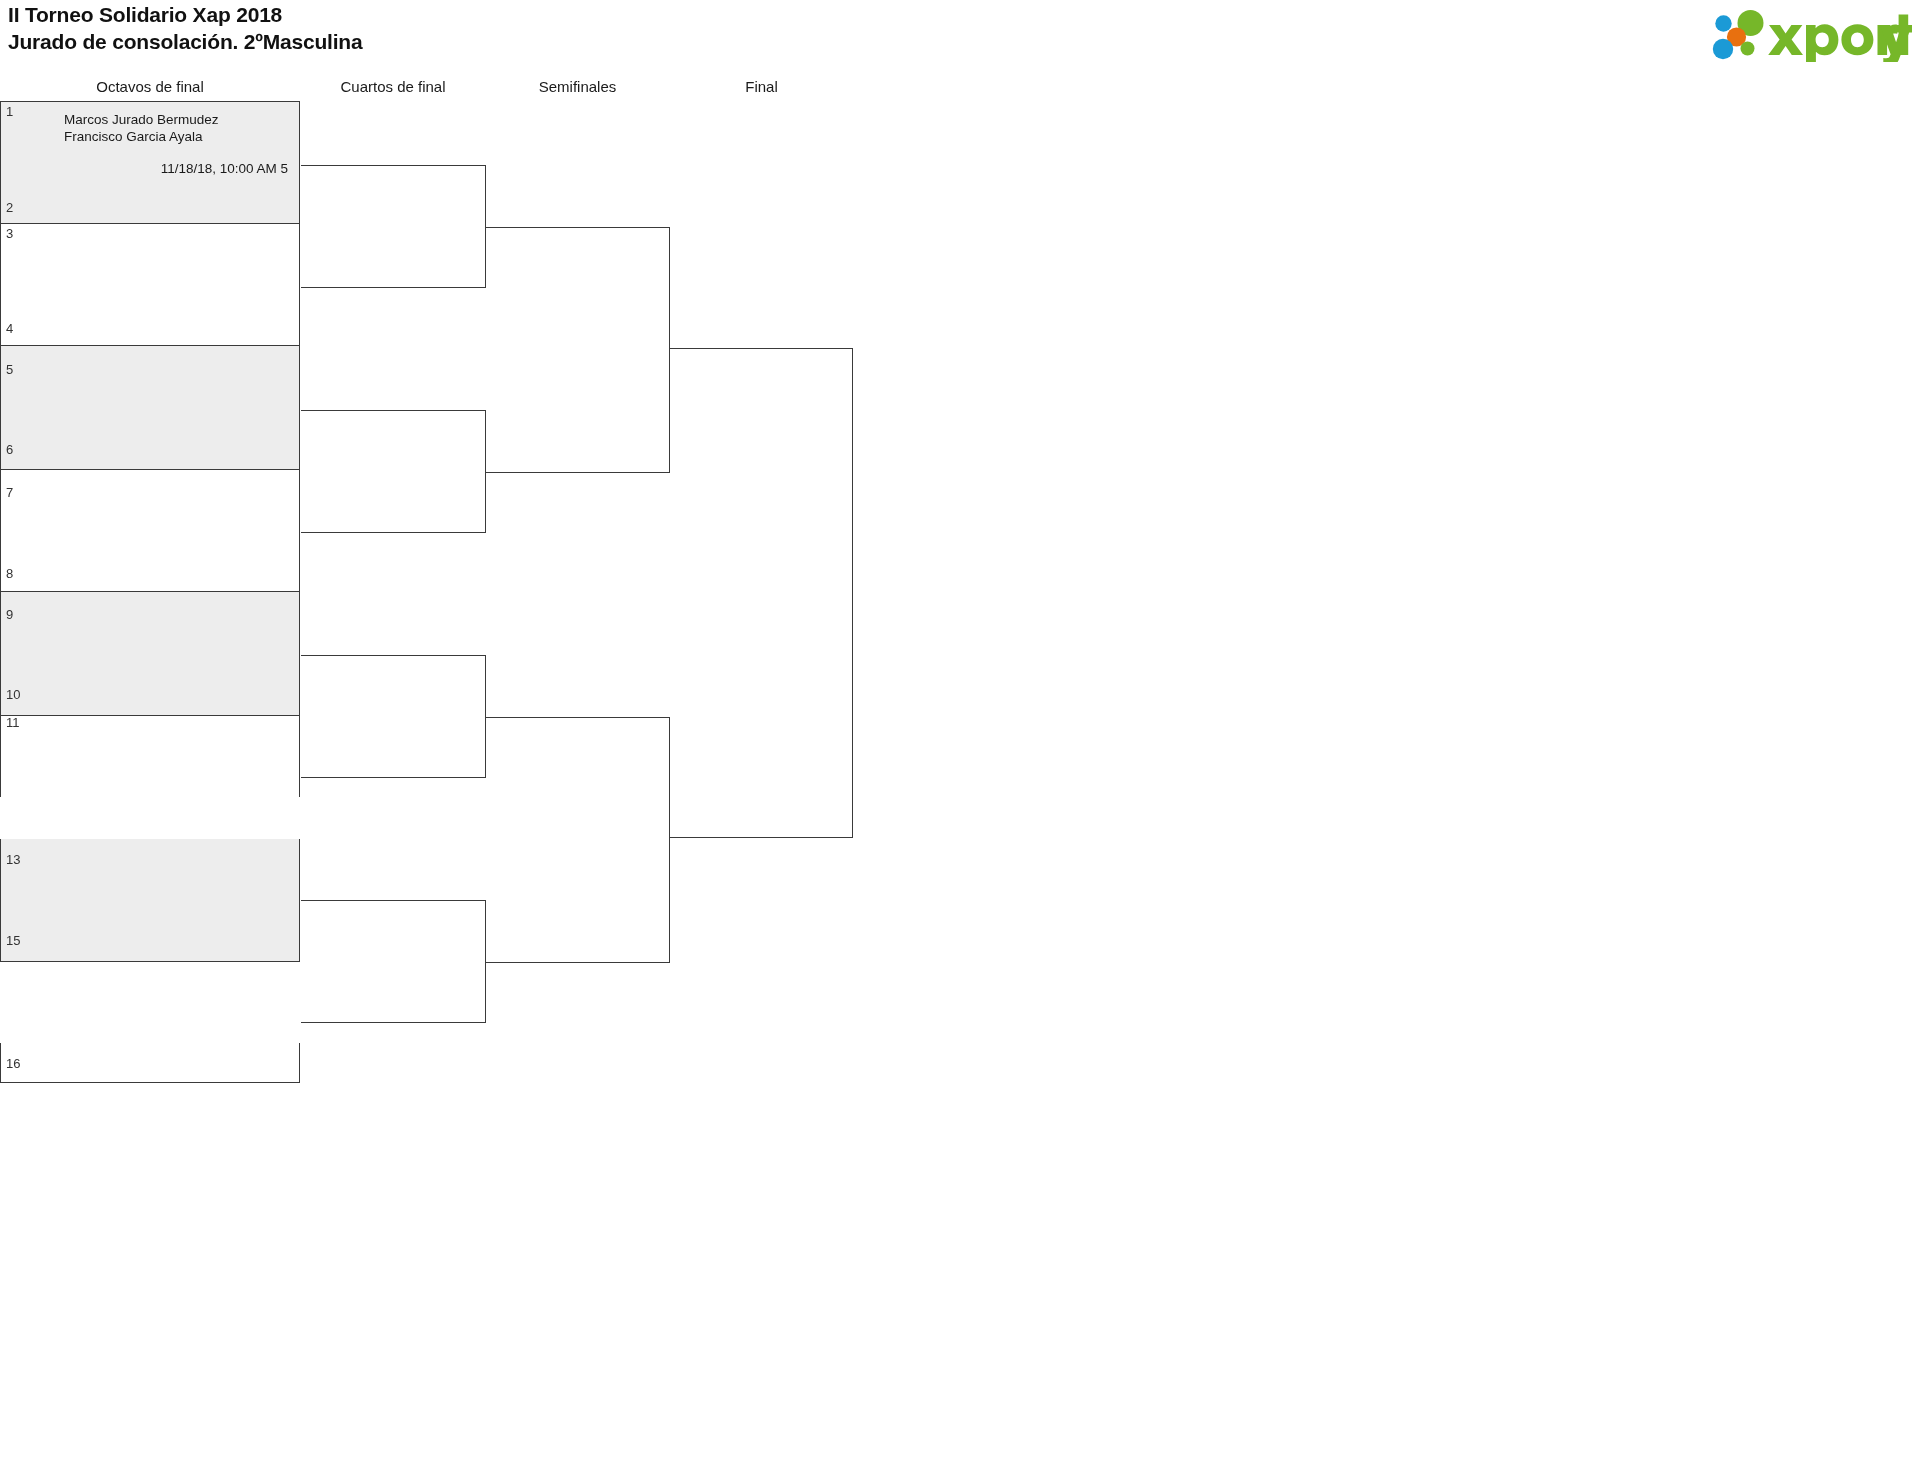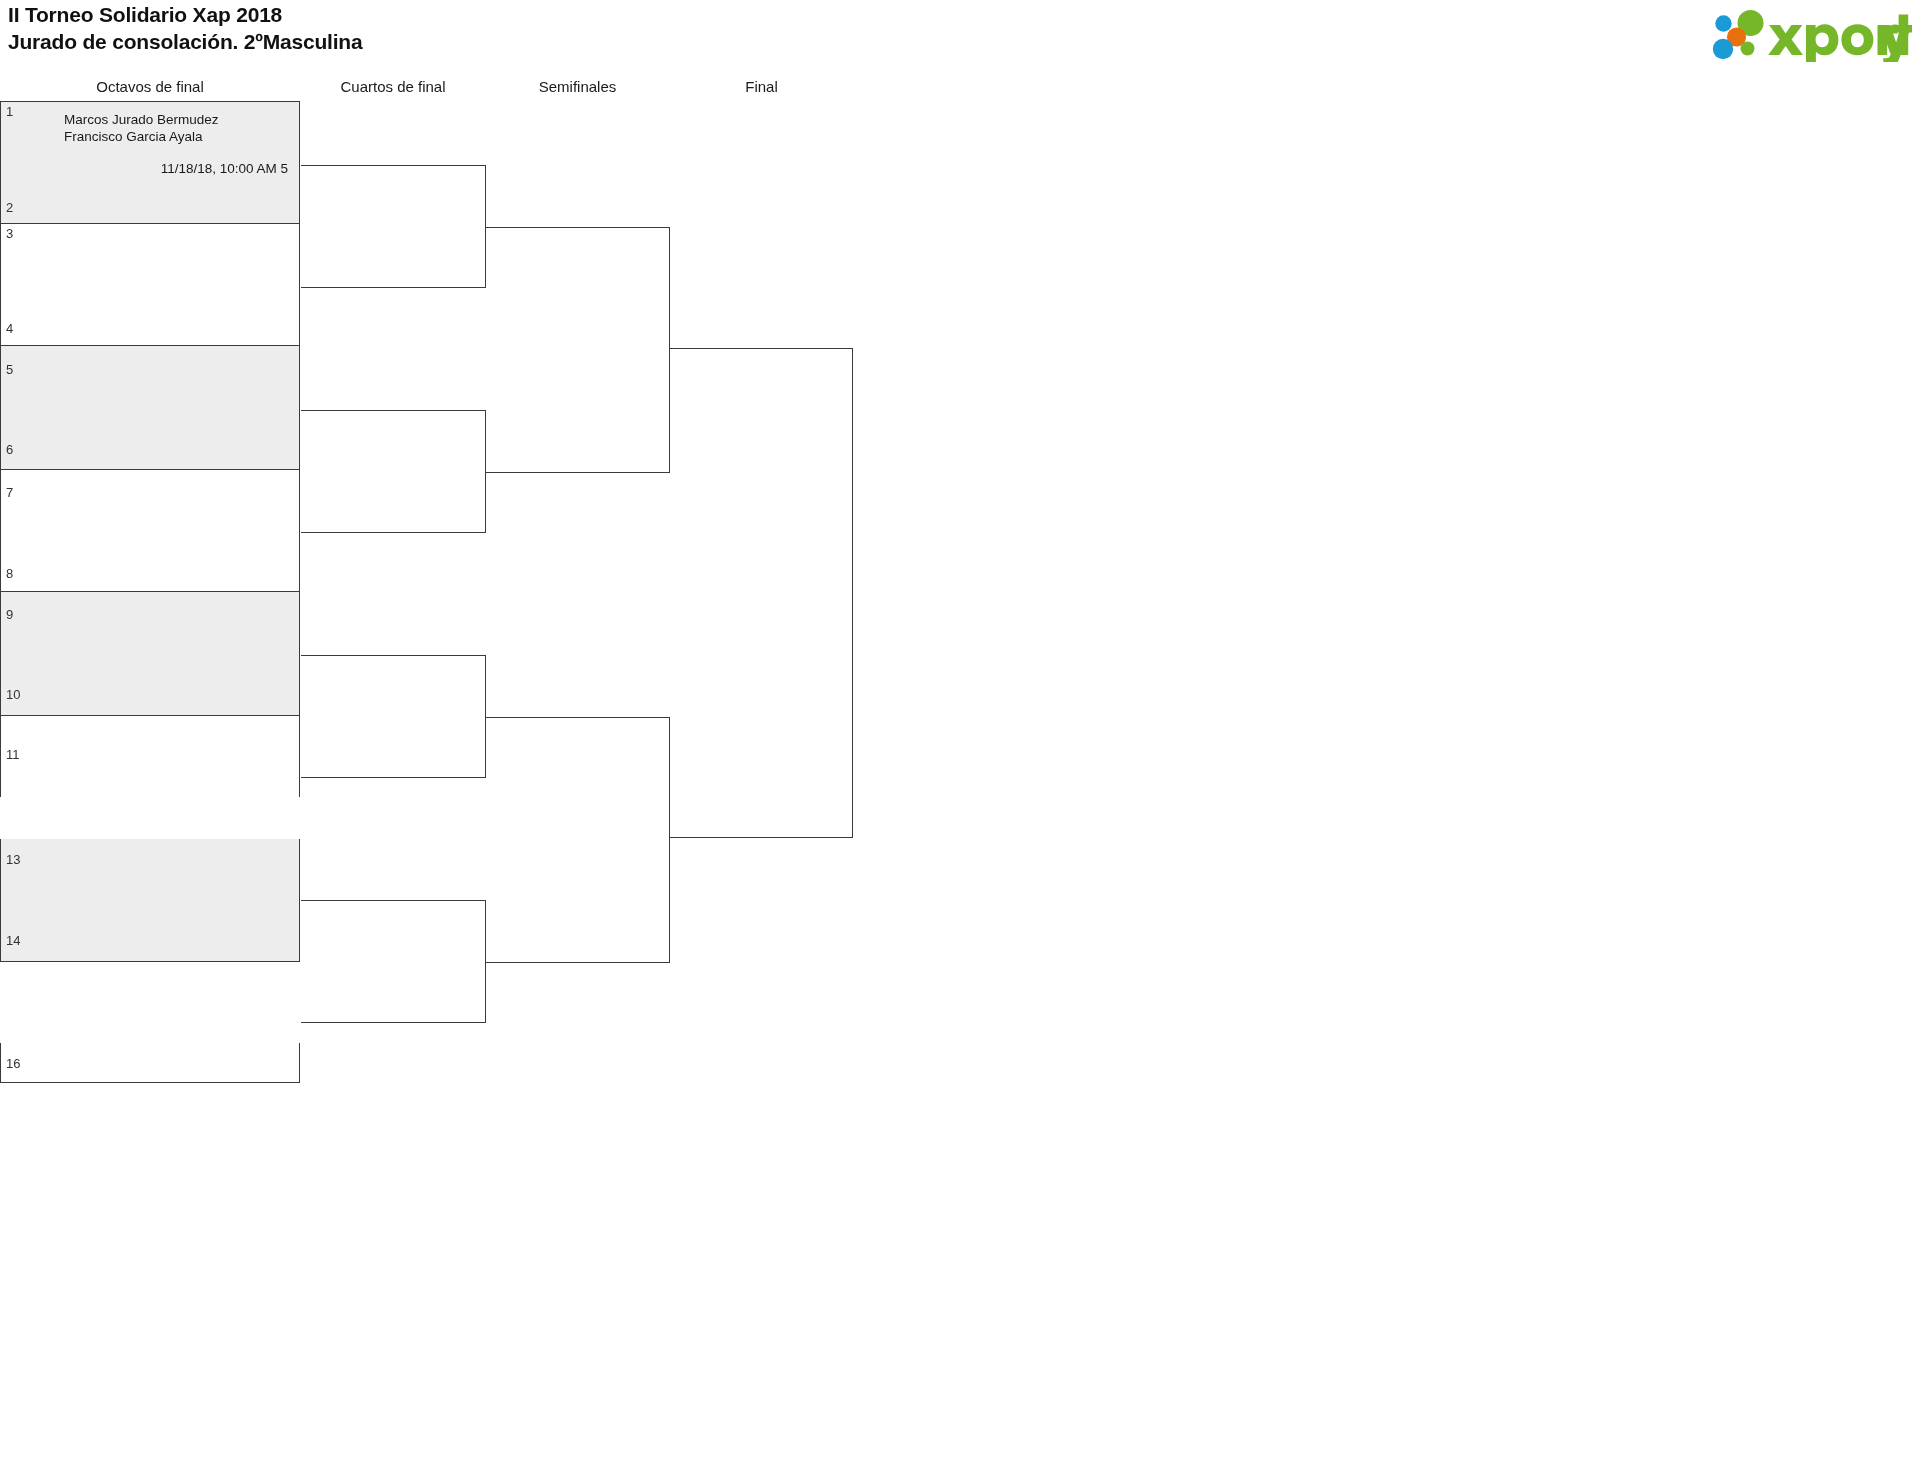--- a/index.html
+++ b/index.html
@@ -170,28 +170,28 @@
   </div>
 
   <div class="seed shaded" style="top:592px;height:81px;">
     <span class="seed-num" style="top:16px;">9</span>
   </div>
   <div class="seed shaded botline" style="top:673px;height:43px;">
     <span class="seed-num" style="top:15px;">10</span>
   </div>
 
   <div class="seed plain" style="top:716px;height:81px;">
-    <span class="seed-num" style="top:32px;">11</span>
+    <span class="seed-num" style="top:0;">11</span>
   </div>
 
   <div class="seed shaded" style="top:839px;height:81px;">
     <span class="seed-num" style="top:14px;">13</span>
   </div>
   <div class="seed shaded botline" style="top:920px;height:42px;">
-    <span class="seed-num" style="top:14px;">14</span>
+    <span class="seed-num" style="top:14px;">15</span>
   </div>
 
   <div class="seed plain botline" style="top:1043px;height:40px;">
     <span class="seed-num" style="top:14px;">16</span>
   </div>
 
   <div class="mbox noleft" style="left:301px;top:165px;width:185px;height:123px;"></div>
   <div class="mbox noleft" style="left:301px;top:410px;width:185px;height:123px;"></div>
   <div class="mbox noleft" style="left:301px;top:655px;width:185px;height:123px;"></div>
   <div class="mbox noleft" style="left:301px;top:900px;width:185px;height:123px;"></div>

